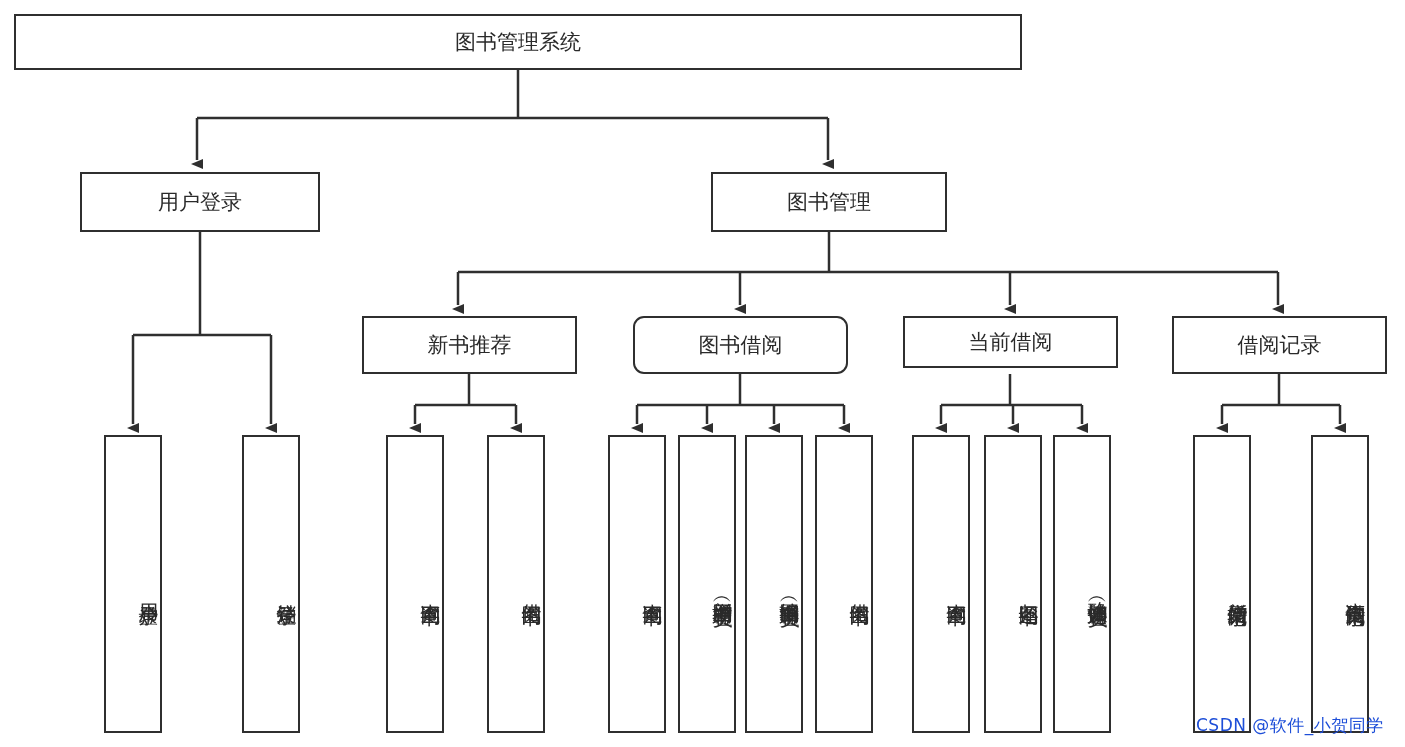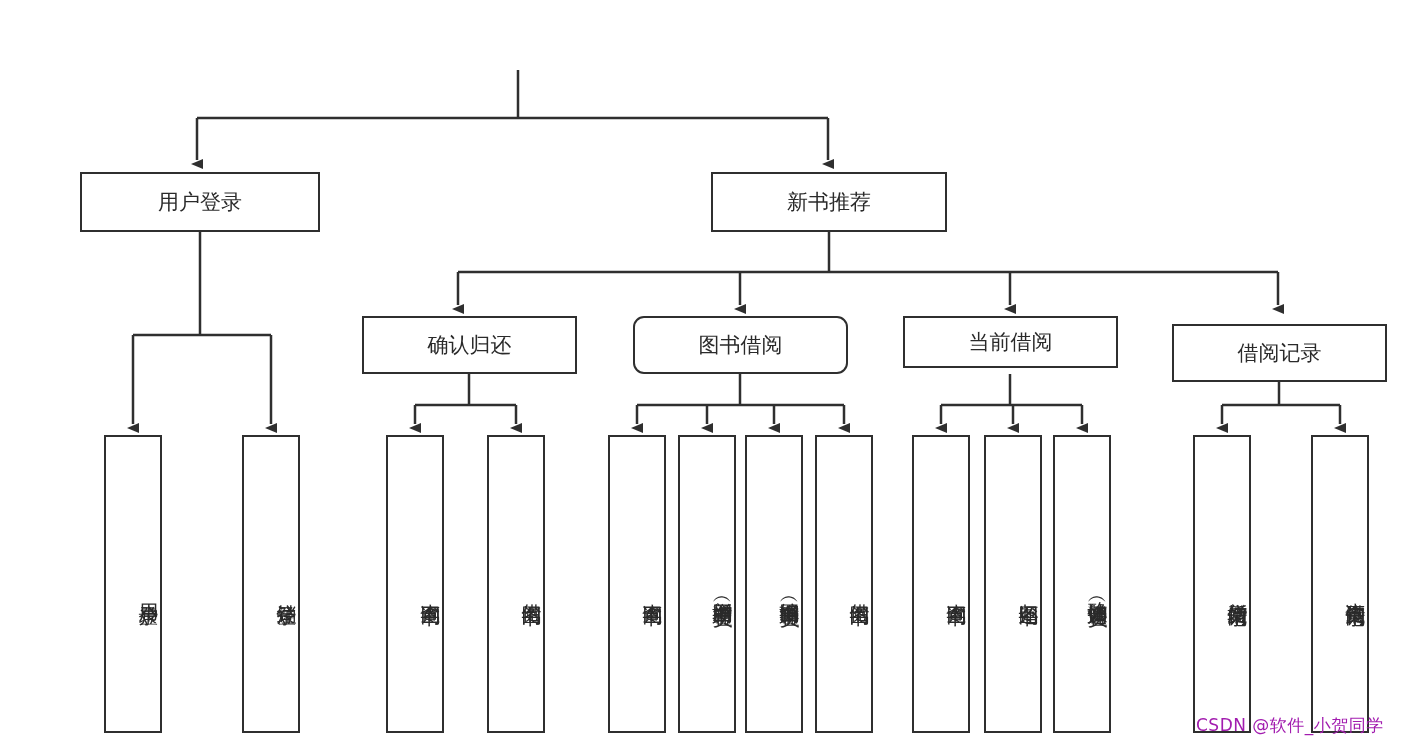--- a/index.html
+++ b/index.html
@@ -53,21 +53,21 @@
     letter-spacing: 1px;
   }
   .node.v .vtext {
     writing-mode: vertical-rl;
     text-orientation: upright;
     white-space: nowrap;
   }
   .watermark {
     position: absolute;
     font-size: 17px;
-    color: #a21caf;
+    color: #1d4ed8;
     white-space: nowrap;
     letter-spacing: 0.5px;
   }
 </style>
 </head>
 <body>
 
 <div id="canvas">
 
   <svg id="wires" viewBox="0 0 1405 747" width="1405" height="747">
@@ -113,38 +113,41 @@
       <path d="M1013,405 L1013,424" marker-end="url(#arw)"></path>
       <path d="M1082,405 L1082,424" marker-end="url(#arw)"></path>
 
       <path d="M1279,374 L1279,405"></path>
       <path d="M1222,405 L1340,405"></path>
       <path d="M1222,405 L1222,424" marker-end="url(#arw)"></path>
       <path d="M1340,405 L1340,424" marker-end="url(#arw)"></path>
     </g>
   </svg>
 
+  <div class="node root" style="left:14px; top:14px; width:1008px; height:56px;">
+    <span>图书管理系统</span>
+  </div>
 
   <div class="node h" style="left:80px; top:172px; width:240px; height:60px;">
     <span>用户登录</span>
   </div>
   <div class="node h" style="left:711px; top:172px; width:236px; height:60px;">
-    <span>新书推荐</span>
+    <span>图书管理</span>
   </div>
 
   <div class="node h" style="left:362px; top:316px; width:215px; height:58px;">
-    <span>确认归还</span>
+    <span>新书推荐</span>
   </div>
   <div class="node h" style="left:633px; top:316px; width:215px; height:58px;border-radius:11px;">
     <span>图书借阅</span>
   </div>
   <div class="node h" style="left:903px; top:316px; width:215px; height:52px;">
     <span>当前借阅</span>
   </div>
-  <div class="node h" style="left:1172px; top:316px; width:215px; height:58px;margin-top:8px;">
+  <div class="node h" style="left:1172px; top:316px; width:215px; height:58px;">
     <span>借阅记录</span>
   </div>
 
   <div class="node v" style="left:104px; top:435px; width:58px; height:298px;">
     <span class="vtext">用户登录</span>
   </div>
   <div class="node v" style="left:242px; top:435px; width:58px; height:298px;">
     <span class="vtext">注销登录</span>
   </div>
 

